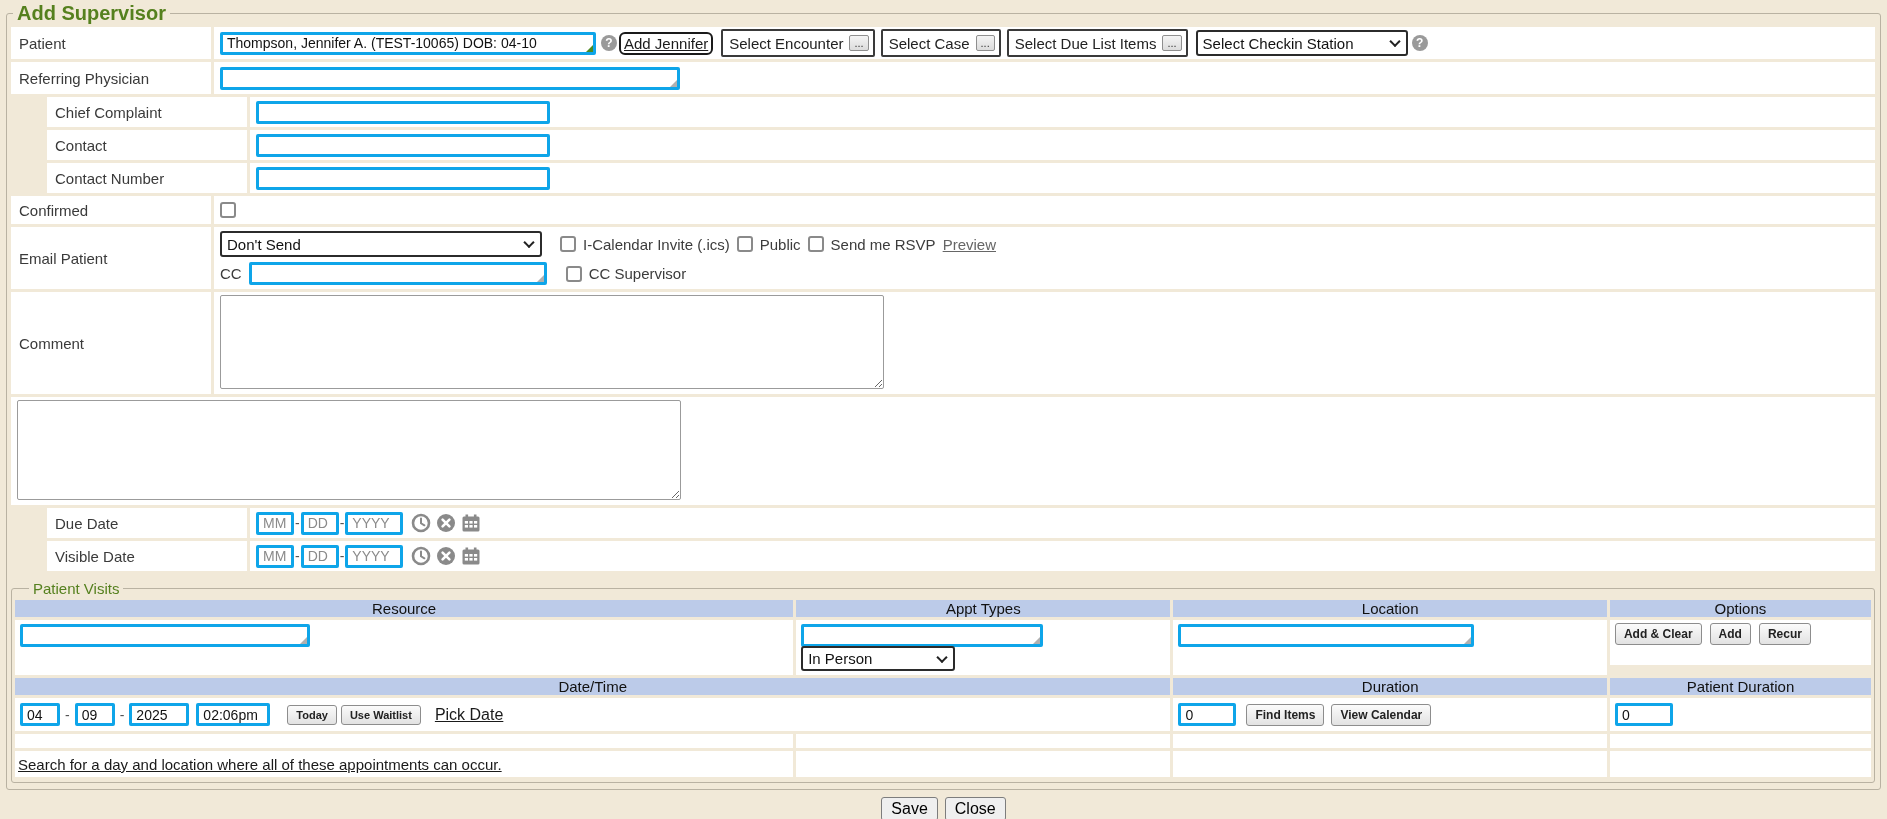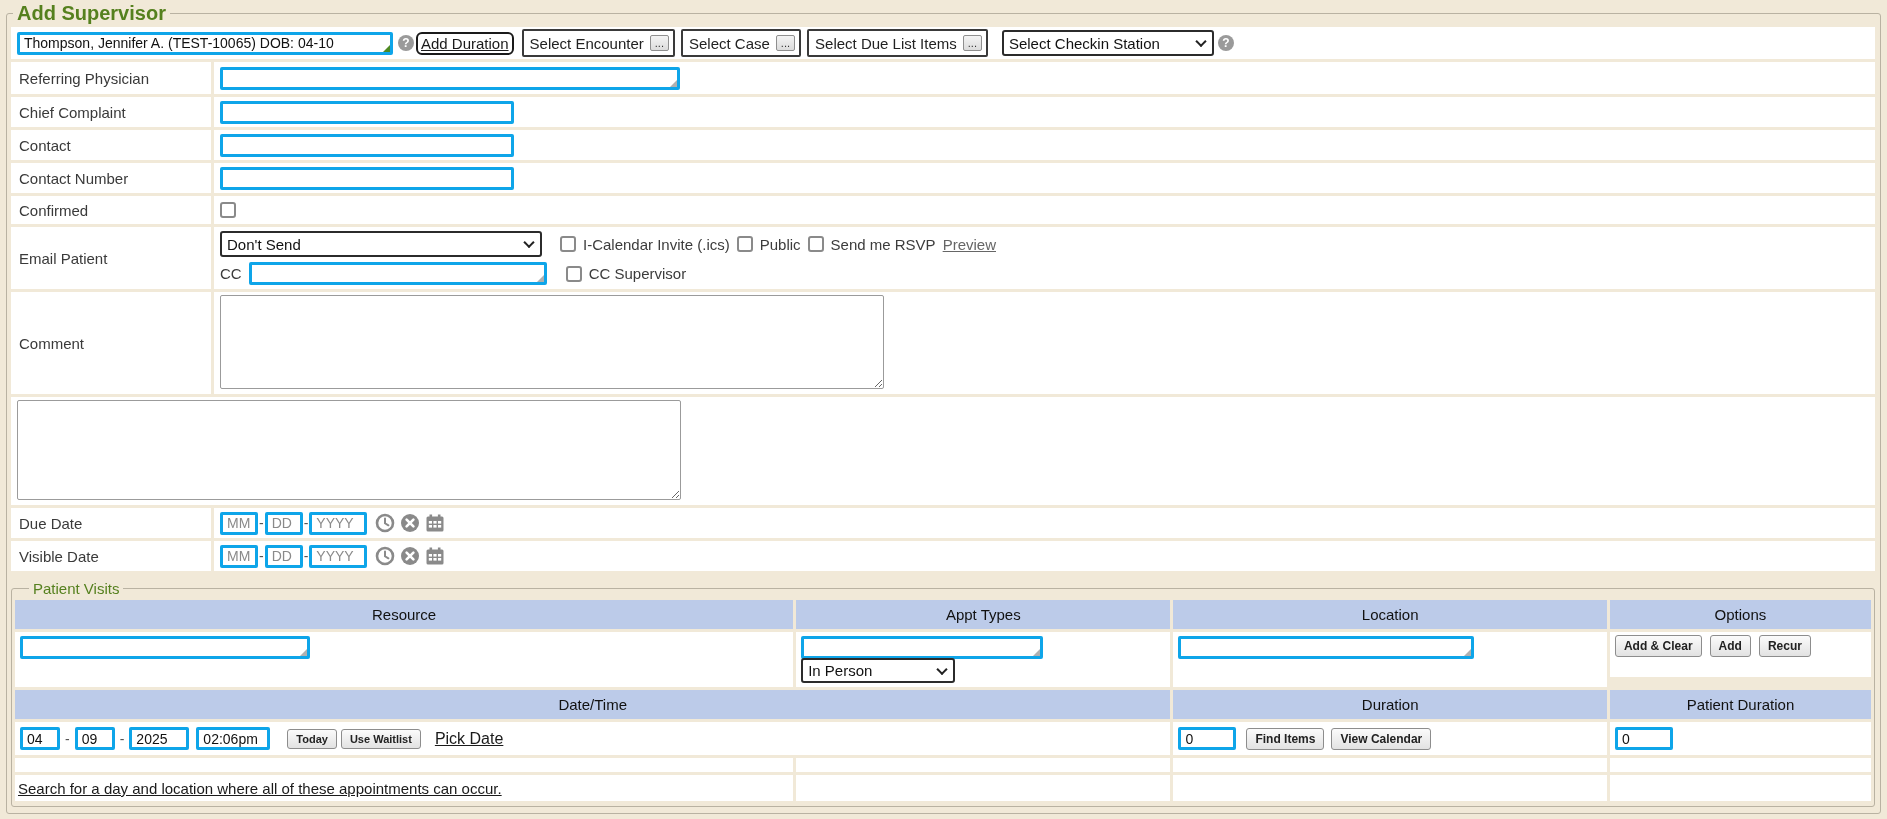--- a/index.html
+++ b/index.html
@@ -32,21 +32,21 @@
     width: 200px; flex: 0 0 200px;
     display: flex; align-items: center;
     padding-left: 8px;
     font-size: 15px; color: #3a3a3a;
   }
   .cell-field {
     flex: 1;
     display: flex; align-items: center;
     padding: 3px 6px; gap: 6px;
   }
-  .h32 { height: 32px; } .h30 { height: 30px; } .h28 { height: 28px; }
+  .h32 { height: 32px; } .h30 { height: 30px; margin-left: 36px; } .h28 { height: 28px; }
   .h60 { height: 62px; } .h102 { height: 102px; } .h108 { height: 108px; }
 
   
   input[type=text] {
     font-family: "Liberation Sans", sans-serif;
     font-size: 14px; color: #111;
     background: #fff;
     border: 3px solid #0ea5e9; border-radius: 2px;
     height: 23px; padding: 0 4px; outline: none;
   }
@@ -145,21 +145,21 @@
     margin-top: 9px;
     border: 1px solid #b9b2a2; border-radius: 3px;
     padding: 3px 3px 5px 3px;
   }
   fieldset.visits > legend {
     color: #55801e; font-size: 15px; padding: 0 4px; margin-left: 14px;
   }
   .vgrid { display: grid; grid-template-columns: 763fr 367fr 425fr 256fr; gap: 3px; }
   .vh {
     background: #bccbe9; text-align: center;
-    font-size: 15px; color: #111; padding: 6px 0; line-height: 17px;
+    font-size: 15px; color: #111; padding: 0 0; line-height: 17px;
   }
   .vcell { background: #fff; padding: 4px 5px; }
   .span2 { grid-column: 1 / 3; }
   .flexrow { display: flex; align-items: center; gap: 7px; }
   .num-inp {
     font-family: "DejaVu Sans Mono", monospace;
     width: 58px; height: 25px;
     border: 2px solid #2b2b2b; border-radius: 2px;
   }
   .date-inp { height: 25px; border: 2px solid #2b2b2b; border-radius: 2px; font-size: 16px; }
@@ -170,42 +170,43 @@
 </style>
 </head>
 <body>
 
 <fieldset class="main">
   <legend>Add Supervisor</legend>
 
   <div class="rows">
 
     <div class="row h32">
+      <div class="cell cell-label">Patient</div>
       <div class="cell cell-field">
         <span class="rel">
           <input type="text" class="inp-dark" style="width: 376px;" value="Thompson, Jennifer A. (TEST-10065) DOB: 04-10">
           <span class="grip green"></span>
         </span>
         <span class="help" style="margin-left:-1px">?</span>
         <span class="add-emp-box" style="margin-left:-4px">
-          <a>Add Duration</a>
+          <a>Add Jennifer</a>
         </span>
         <span class="pick-box" style="margin-left:2px">
           <span>Select Encounter</span>
           <button class="dots-btn">...</button>
         </span>
         <span class="pick-box">
           <span><span>Select Case</span></span>
           <button class="dots-btn">...</button>
         </span>
         <span class="pick-box">
           <span>Select Due List Items</span>
           <button class="dots-btn">...</button>
         </span>
-        <span class="sel-wrap" style="margin-left:8px">
+        <span class="sel-wrap" style="margin-left:2px">
           <select style="width:212px">
             <option>Select Checkin Station</option>
           </select>
           <span class="chev"></span>
         </span>
         <span class="help" style="margin-left:-2px">?</span>
       </div>
     </div>
 
     <div class="row h32">

